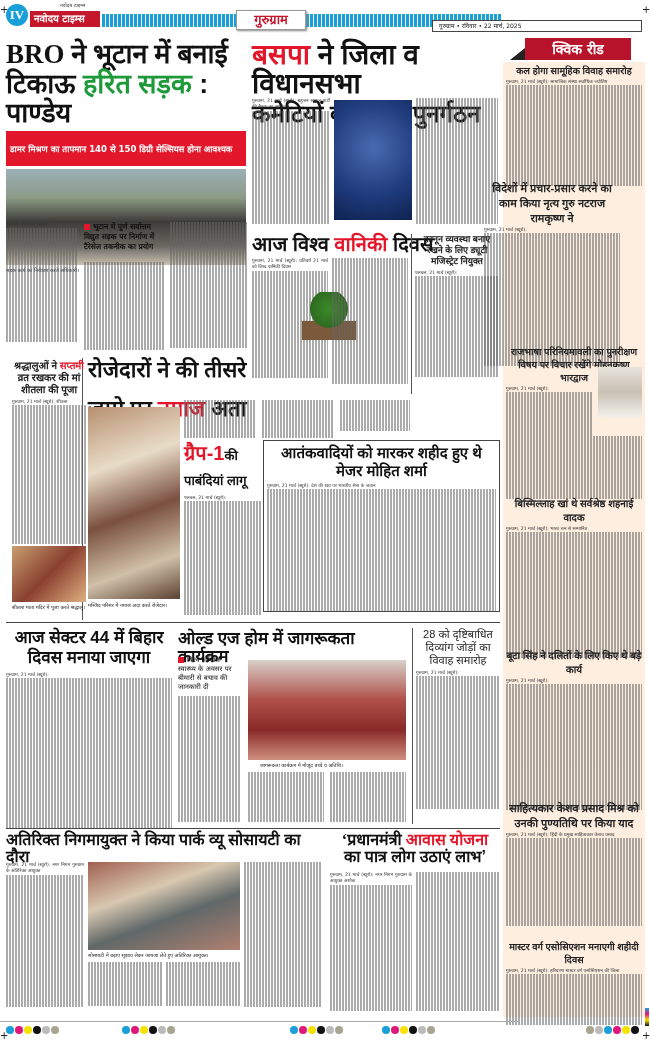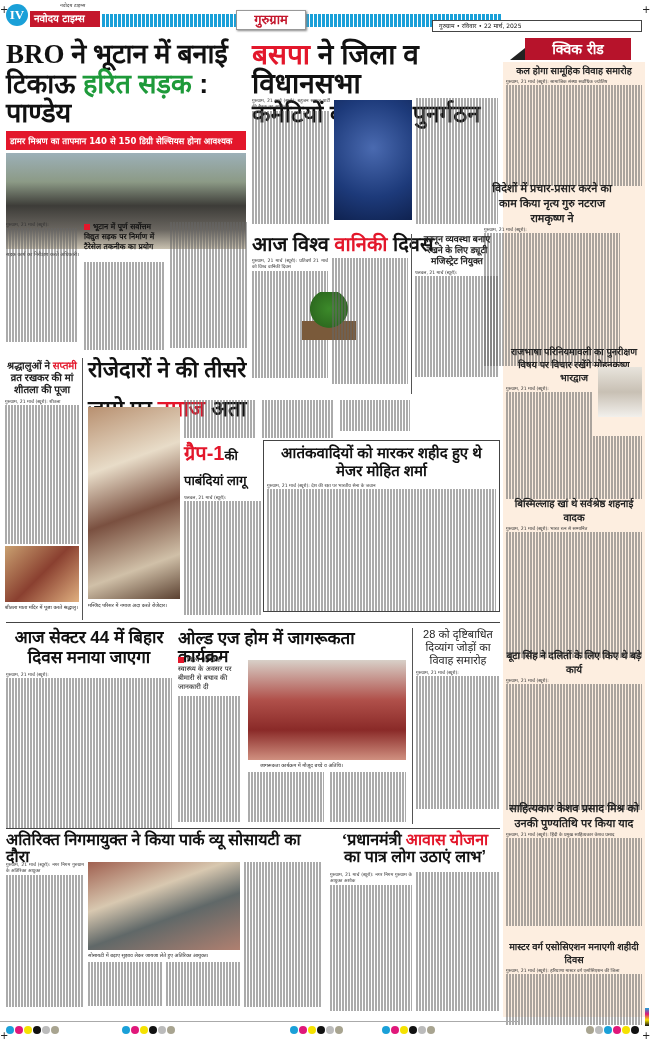--- a/index.html
+++ b/index.html
@@ -9,21 +9,21 @@
 .pnum{left:6px;top:4px;width:22px;height:22px;border-radius:50%;background:#1aa0d8;color:#fff;font-weight:bold;font-size:13px;text-align:center;line-height:22px;font-family:"Liberation Serif",serif}
 .brand{left:30px;top:11px;width:70px;height:16px;background:#c4172c;color:#fff;font-size:10px;font-weight:bold;padding-left:4px;line-height:16px}
 .brand-sub{left:60px;top:2px;font-size:5px;color:#333}
 .stripes{left:102px;top:14px;width:400px;height:13px;background:repeating-linear-gradient(90deg,#1aa0d8 0 3px,#fff 3px 4px)}
 .city{left:236px;top:10px;width:70px;height:20px;background:#fff;border:1px solid #999;color:#c4172c;font-weight:bold;font-size:13px;text-align:center;line-height:18px;box-shadow:1px 1px 2px #888}
 .dateline{left:432px;top:20px;width:210px;height:12px;border:1px solid #444;font-size:6px;padding-left:6px;line-height:10px;background:#fff}
 .reg{width:8px;height:8px;font-size:10px;line-height:8px;color:#222}
 .hl{font-weight:bold;line-height:1.05;font-family:"Liberation Sans",sans-serif}
 .red{color:#e3172b}
 .green{color:#1e9a3a}
-.redbar{background:#e3172b;color:#fff;font-size:9.5px;padding:4px 4px;font-weight:bold}
+.redbar{background:#e3172b;color:#fff;font-size:9.5px;padding:12px 4px;font-weight:bold}
 .photo{background:linear-gradient(135deg,#6b7a62,#a5a296 40%,#3a3b3f 70%,#8b8b7a)}
 .caption{font-size:5px;color:#222}
 .txt{font-size:4.6px;line-height:6.3px;color:#444;text-align:justify;overflow:hidden}
 .txt span{display:block;height:6.3px;background:repeating-linear-gradient(90deg,#666 0 2px,transparent 2px 3px);opacity:.55;margin-bottom:0}
 .vline{width:1px;background:#555}
 .sidebar{left:503px;top:62px;width:142px;height:955px;background:#fdeee0}
 .qr-tab{left:525px;top:38px;width:106px;height:22px;background:#b7132b;color:#fff;font-size:14px;font-weight:bold;text-align:center;line-height:22px}
 .qr-tri{left:510px;top:48px;width:0;height:0;border-left:15px solid transparent;border-bottom:12px solid #222}
 .sb-h{font-weight:bold;text-align:center;color:#222;font-family:"Liberation Sans",sans-serif}
 .bullet{display:inline-block;width:6px;height:6px;background:#e3172b;margin-right:3px;vertical-align:middle}
@@ -393,21 +393,21 @@
       <span></span>
       <span></span>
       <span></span>
       <span></span>
       <span></span>
       <span></span>
     </div>
 </div>
 
 <div class="abs vline" style="left:82px;top:358px;height:262px"></div>
-<div class="abs" style="left:5px;top:360px;width:74px">
+<div class="abs" style="left:12px;top:360px;width:74px">
   <div class="sb-h" style="font-size:10px;line-height:12px"><span>श्रद्धालुओं ने </span><span class="red">सप्तमी</span><span> व्रत रखकर की मां शीतला की पूजा</span></div>
   <div class="txt" style="height:145px;margin-top:3px">
       <div style="color:#333">गुरुग्राम, 21 मार्च (ब्यूरो): शीतला</div>
       <span></span>
       <span></span>
       <span></span>
       <span></span>
       <span></span>
       <span></span>
       <span></span>

